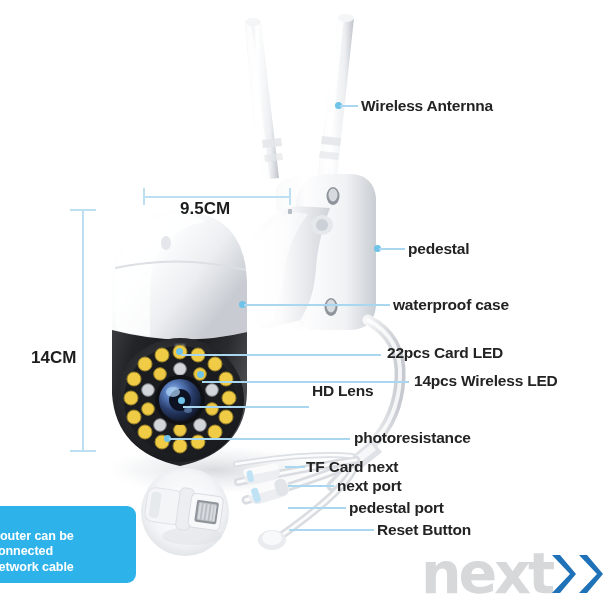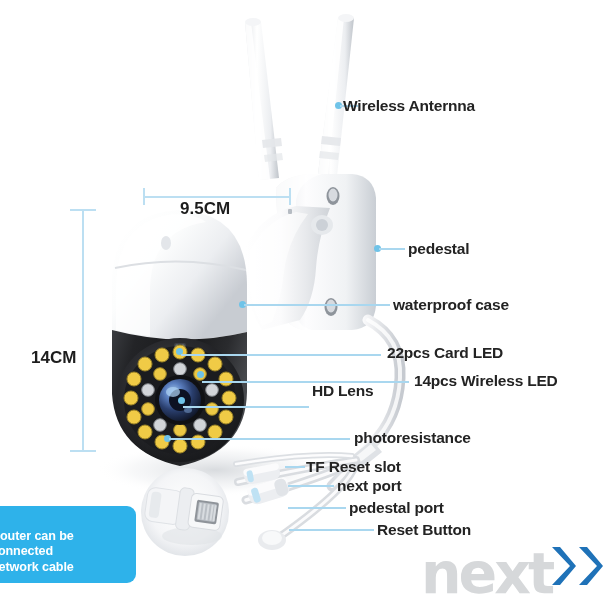--- a/index.html
+++ b/index.html
@@ -61,21 +61,21 @@
     font-weight:700;
     line-height:15.5px;
     padding:7px 10px 8px 10px;
     white-space:pre-line;
     letter-spacing:-0.1px;
   }
 
   
   .logo{
     position:absolute;
-    display:flex;
+    display:flex;align-items:center;
   }
   .logo-word{
     font-size:57px;
     font-weight:800;
     color:#d6d8da;
     letter-spacing:-3px;
     line-height:1;
     font-family:"DejaVu Sans","Liberation Sans",sans-serif;
   }
   .chev-wrap{display:flex;margin-left:-2px;}
@@ -313,21 +313,21 @@
   <div class="abs">
     <div class="dimline-v" style="left:82px;top:209px;height:242px;"></div>
     <div class="tick-h" style="left:70px;top:209px;"></div>
     <div class="tick-h" style="left:70px;top:450px;"></div>
     <div class="dimtext" style="left:31px;top:325px;">14CM</div>
   </div>
 
   <div class="abs">
     <div class="leader-dot" style="left:335px;top:102px;"></div>
     <div class="leader" style="left:340px;top:105px;width:18px;"></div>
-    <div class="label" style="left:343px;top:98px;text-align:center;">Wireless Anternna</div>
+    <div class="label" style="left:361px;top:98px;text-align:center;">Wireless Anternna</div>
   </div>
 
   <div class="abs">
     <div class="leader-dot" style="left:374px;top:245px;"></div>
     <div class="leader" style="left:379px;top:248px;width:26px;"></div>
     <div class="label" style="left:408px;top:241px;">pedestal</div>
   </div>
 
   <div class="abs">
     <div class="leader-dot" style="left:239px;top:301px;"></div>
@@ -354,21 +354,21 @@
   </div>
 
   <div class="abs">
     <div class="leader-dot" style="left:164px;top:435px;"></div>
     <div class="leader" style="left:169px;top:438px;width:181px;"></div>
     <div class="label" style="left:354px;top:430px;">photoresistance</div>
   </div>
 
   <div class="abs">
     <div class="leader" style="left:285px;top:466px;width:20px;"></div>
-    <div class="label" style="left:306px;top:459px;">TF Reset slot</div>
+    <div class="label" style="left:306px;top:459px;">TF Card next</div>
   </div>
 
   <div class="abs">
     <div class="leader" style="left:288px;top:485px;width:46px;"></div>
     <div class="label" style="left:337px;top:478px;">next port</div>
   </div>
 
   <div class="abs">
     <div class="leader" style="left:288px;top:507px;width:58px;"></div>
     <div class="label" style="left:349px;top:500px;">pedestal port</div>

